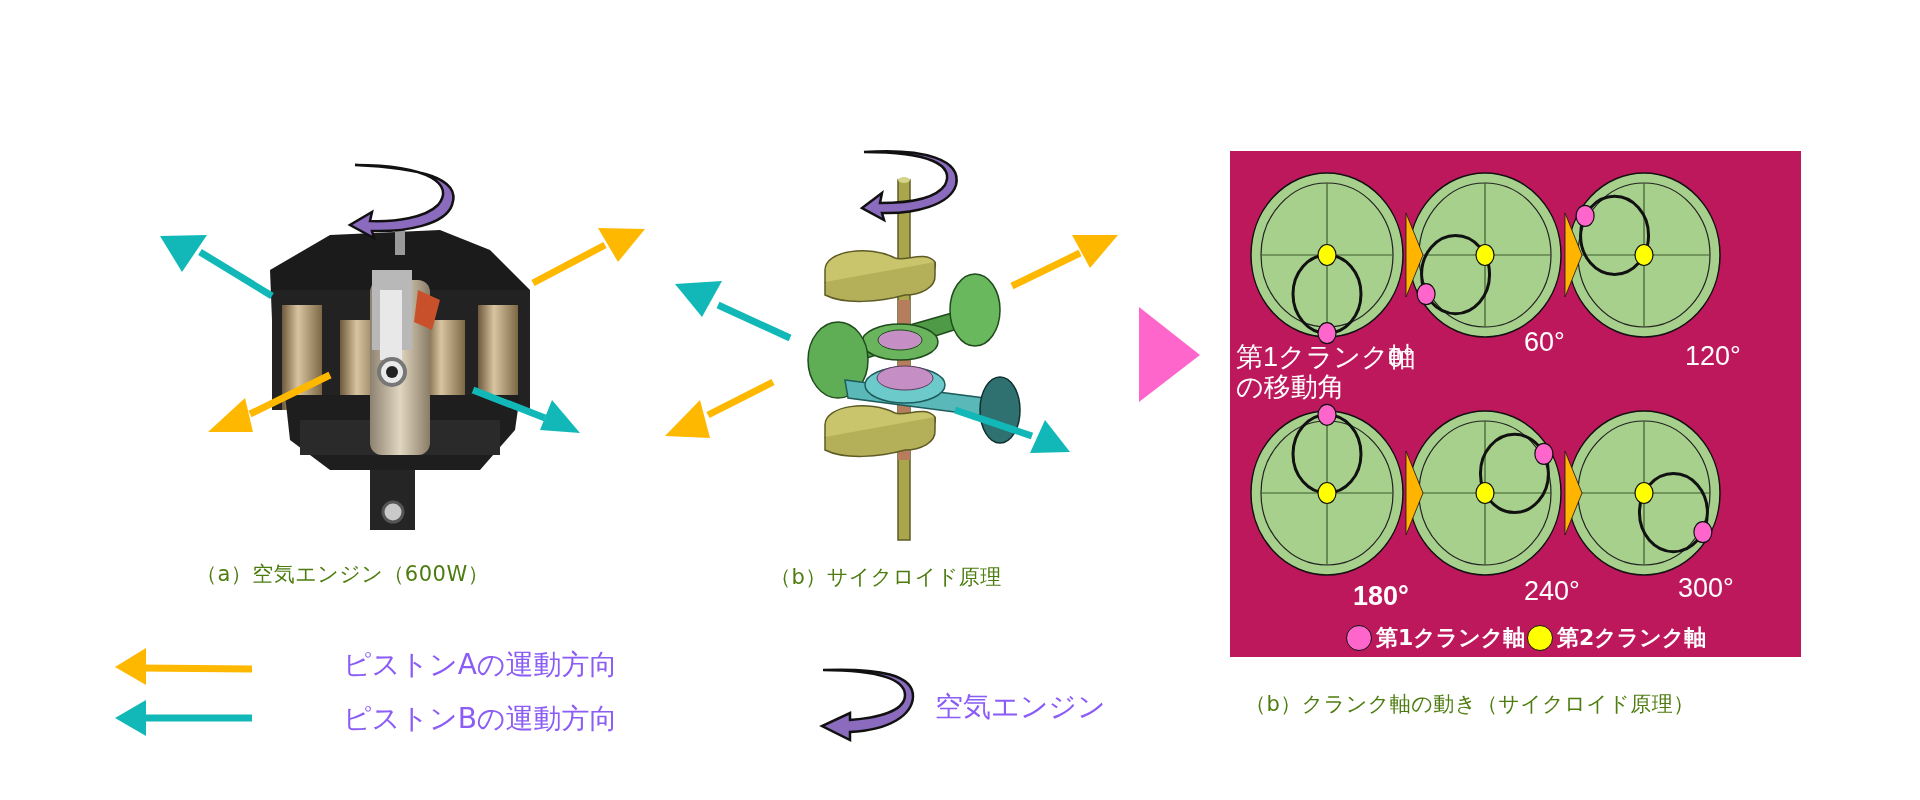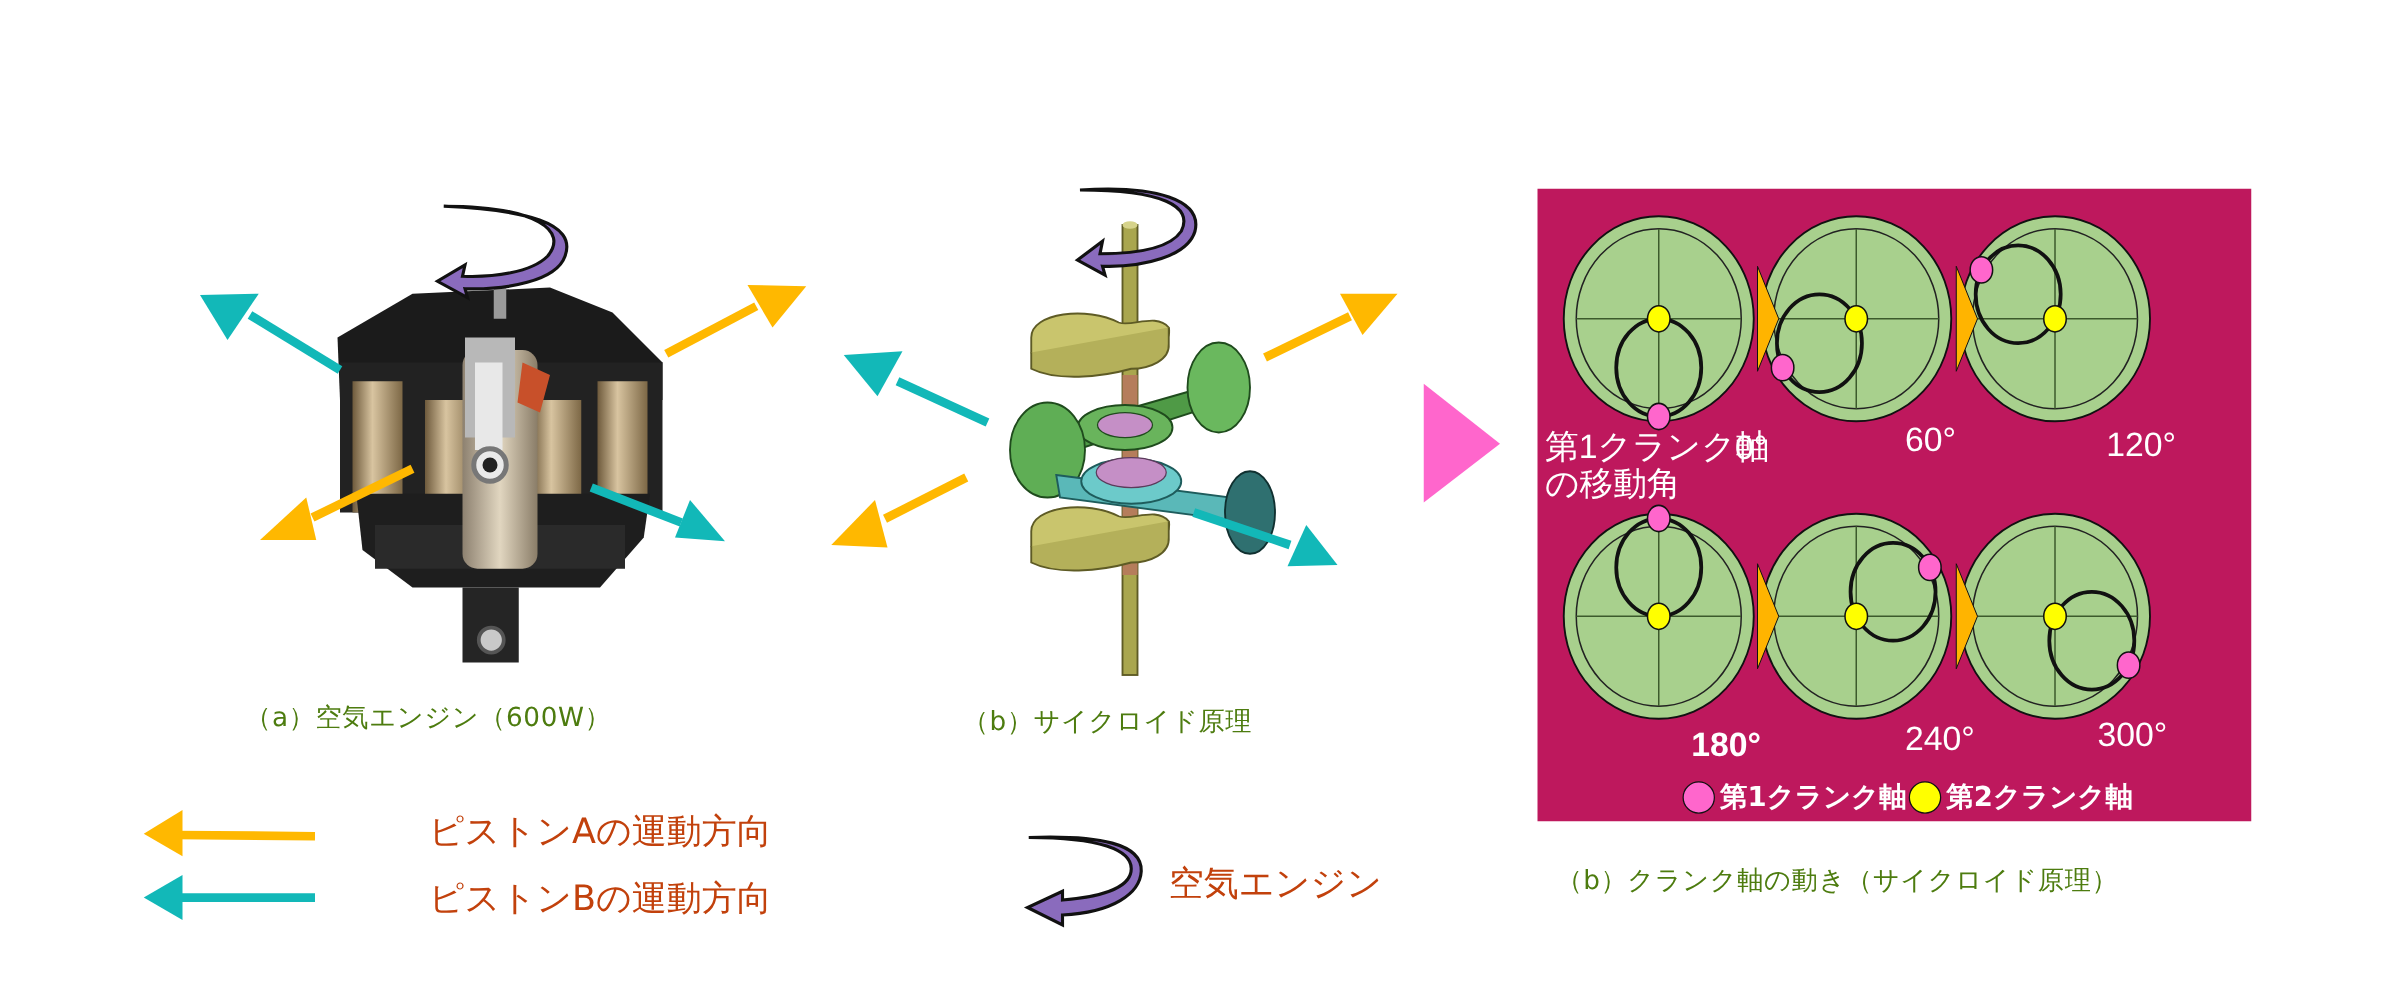--- a/index.html
+++ b/index.html
@@ -1,20 +1,20 @@
 <!DOCTYPE html>
 <html><head>
 <meta charset="utf-8">
 <style>
   html, body { margin: 0; padding: 0; background: #ffffff; }
   body { width: 1920px; height: 800px; position: relative; overflow: hidden;
          font-family: "DejaVu Sans", "Liberation Sans", sans-serif; color: #111; }
   .abs { position: absolute; }
   .caption { position: absolute; font-size: 21px; white-space: nowrap; color: #4d7c0f; letter-spacing: 0.5px; }
-  .legend-text { position: absolute; font-size: 28px; white-space: nowrap; color: #c2410c; }
+  .legend-text { position: absolute; font-size: 28px; white-space: nowrap; color: #8b5cf6; }
   #panel { position: absolute; left: 1230px; top: 151px; width: 571px; height: 506px; background: #be185d; }
   .panel-label { position: absolute; color: #ffffff; font-family: "Liberation Sans", "DejaVu Sans", sans-serif;
                  font-size: 27px; white-space: nowrap; font-weight: normal; }
   .panel-deg { position: absolute; color: #ffffff; font-family: "Liberation Sans", sans-serif; font-size: 27px; white-space: nowrap; }
   .panel-legend { position: absolute; color: #ffffff; font-size: 22px; white-space: nowrap; font-weight: bold; }
   svg { position: absolute; overflow: visible; }
 </style>
 </head>
 <body>
 
@@ -198,21 +198,21 @@
       <polygon points="176,62 193,104 176,146" fill="#ffb400" stroke="#111" stroke-width="0.8"></polygon>
       <polygon points="335,62 352,104 335,146" fill="#ffb400" stroke="#111" stroke-width="0.8"></polygon>
       <polygon points="176,300 193,342 176,384" fill="#ffb400" stroke="#111" stroke-width="0.8"></polygon>
       <polygon points="335,300 352,342 335,384" fill="#ffb400" stroke="#111" stroke-width="0.8"></polygon>
     </svg>
 
   <div class="panel-label" style="left:6px;top:188px;">第1クランク軸</div>
   <div class="panel-label" style="left:6px;top:218px;">の移動角</div>
 
   <div class="panel-deg" style="left:158px;top:192px;">0°</div>
-  <div class="panel-deg" style="left:294px;top:186px;">60°</div>
+  <div class="panel-deg" style="left:294px;top:176px;">60°</div>
   <div class="panel-deg" style="left:455px;top:190px;">120°</div>
   <div class="panel-deg" style="left:123px;top:430px;font-weight:bold;">180°</div>
   <div class="panel-deg" style="left:294px;top:425px;">240°</div>
   <div class="panel-deg" style="left:448px;top:422px;">300°</div>
 
   <div class="abs" style="left:116px;top:472px;">
     <span class="abs" style="left:0;top:2px;width:24px;height:24px;border-radius:50%;background:#ff66cc;border:1.5px solid #111;"></span>
     <span class="panel-legend" style="left:30px;top:0px;">第1クランク軸</span>
   </div>
   <div class="abs" style="left:297px;top:472px;">

